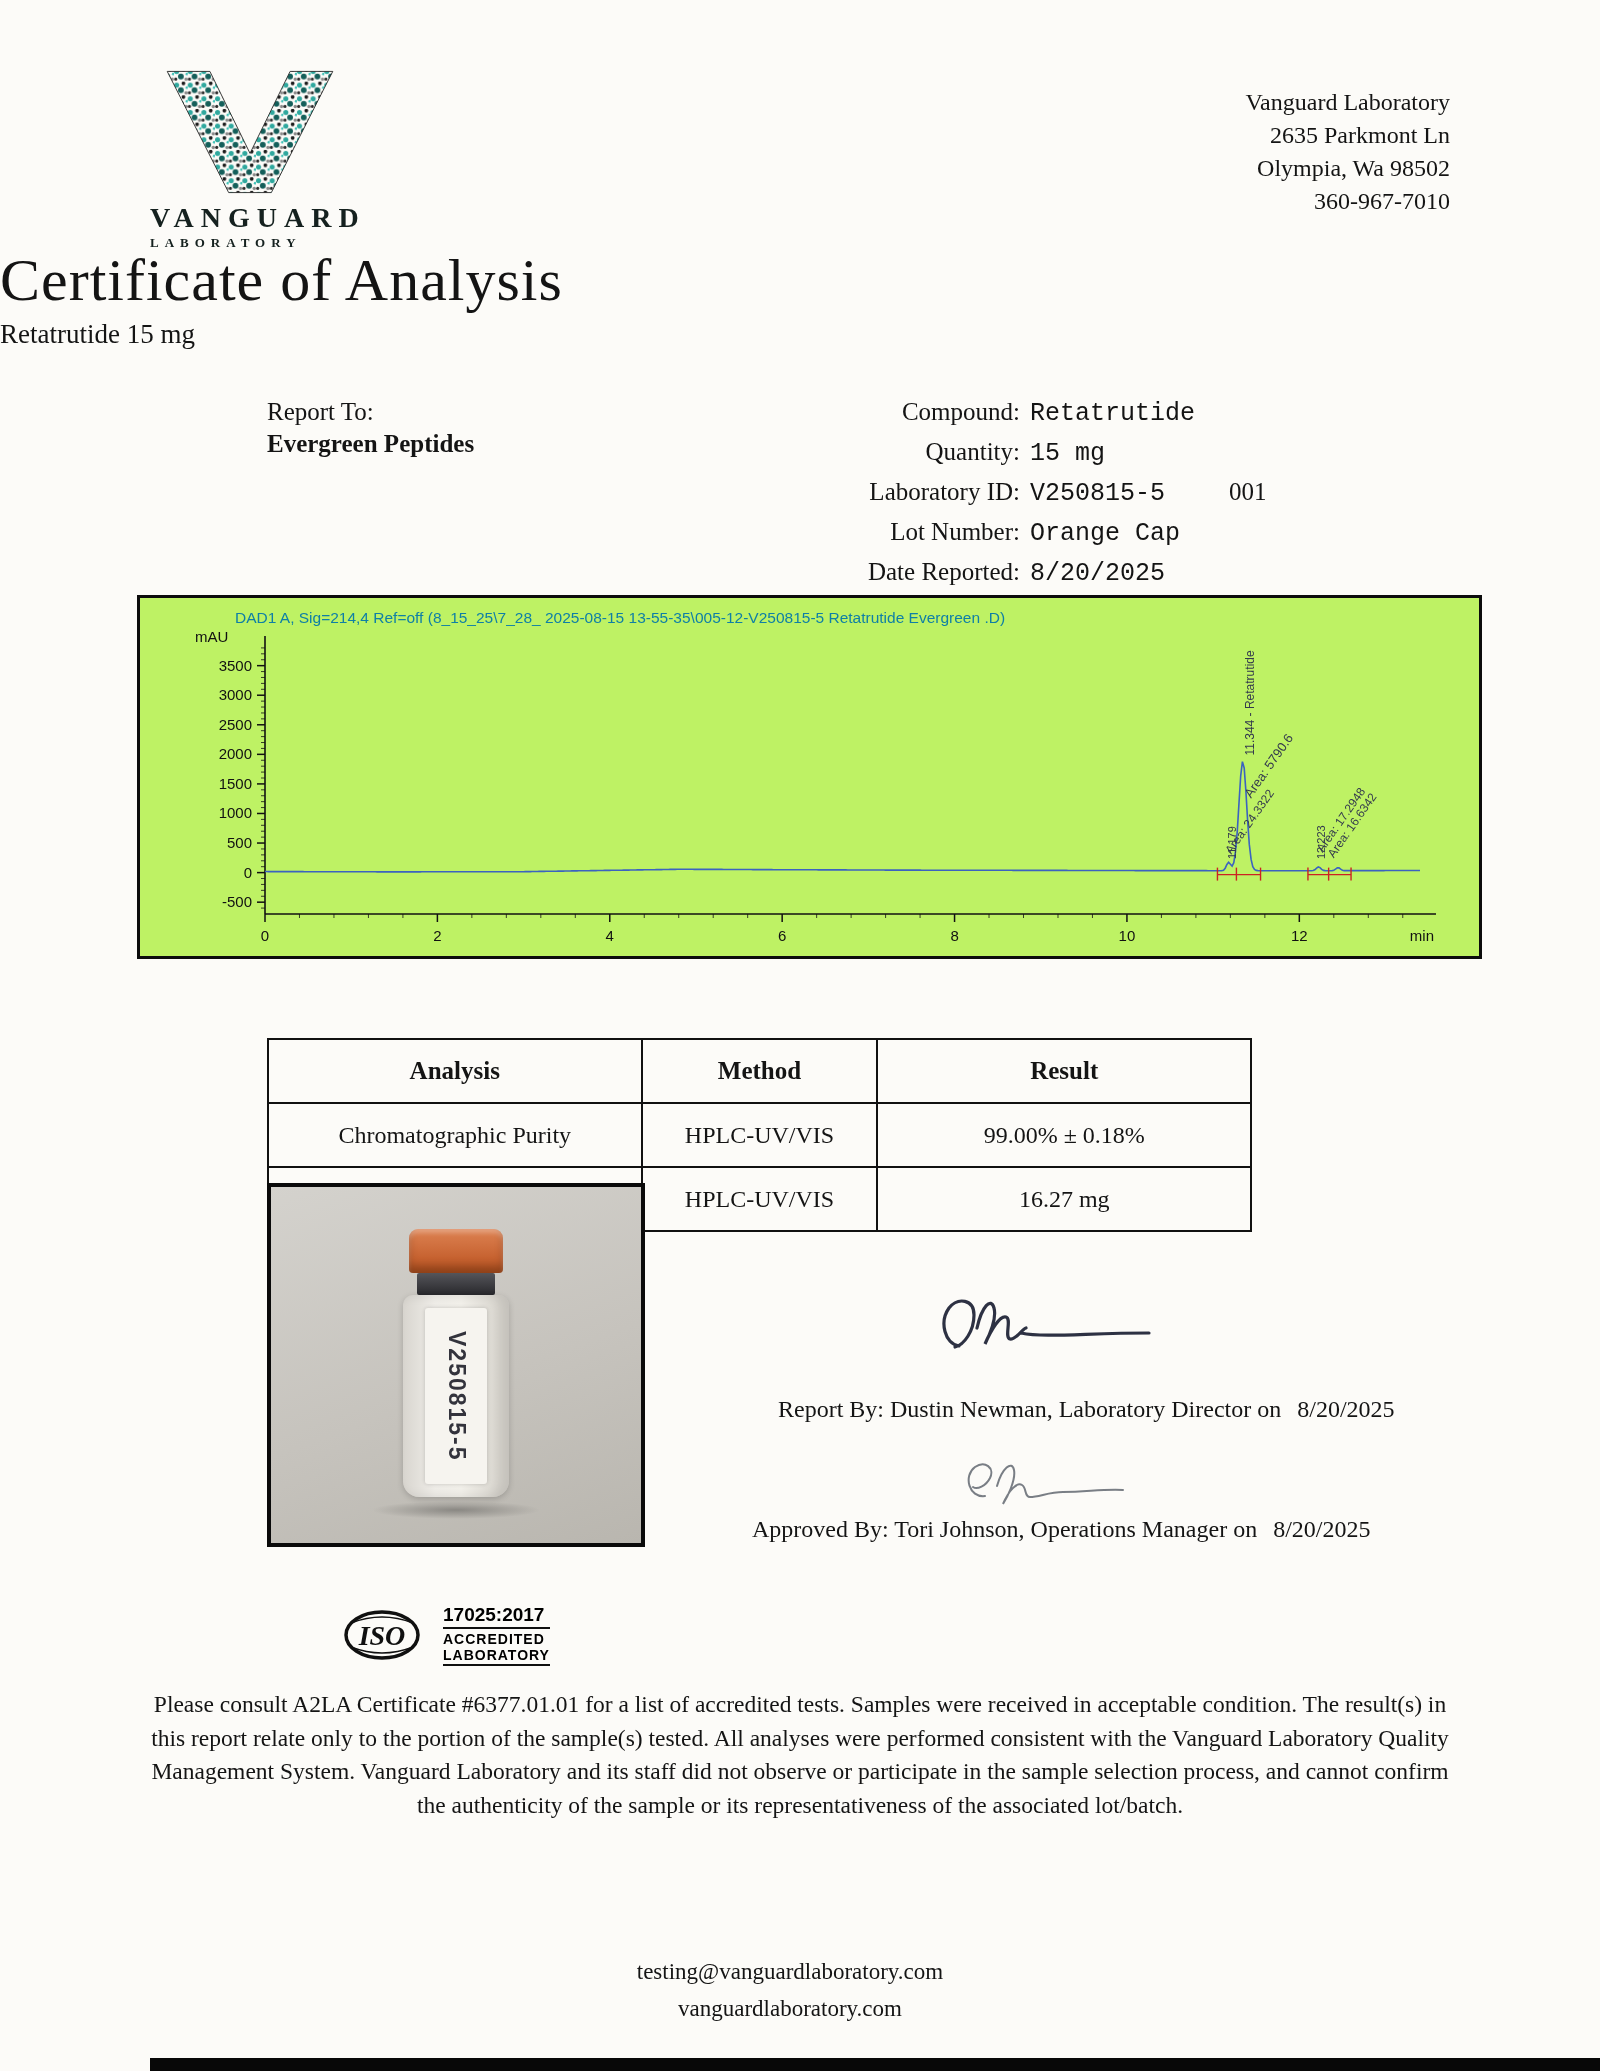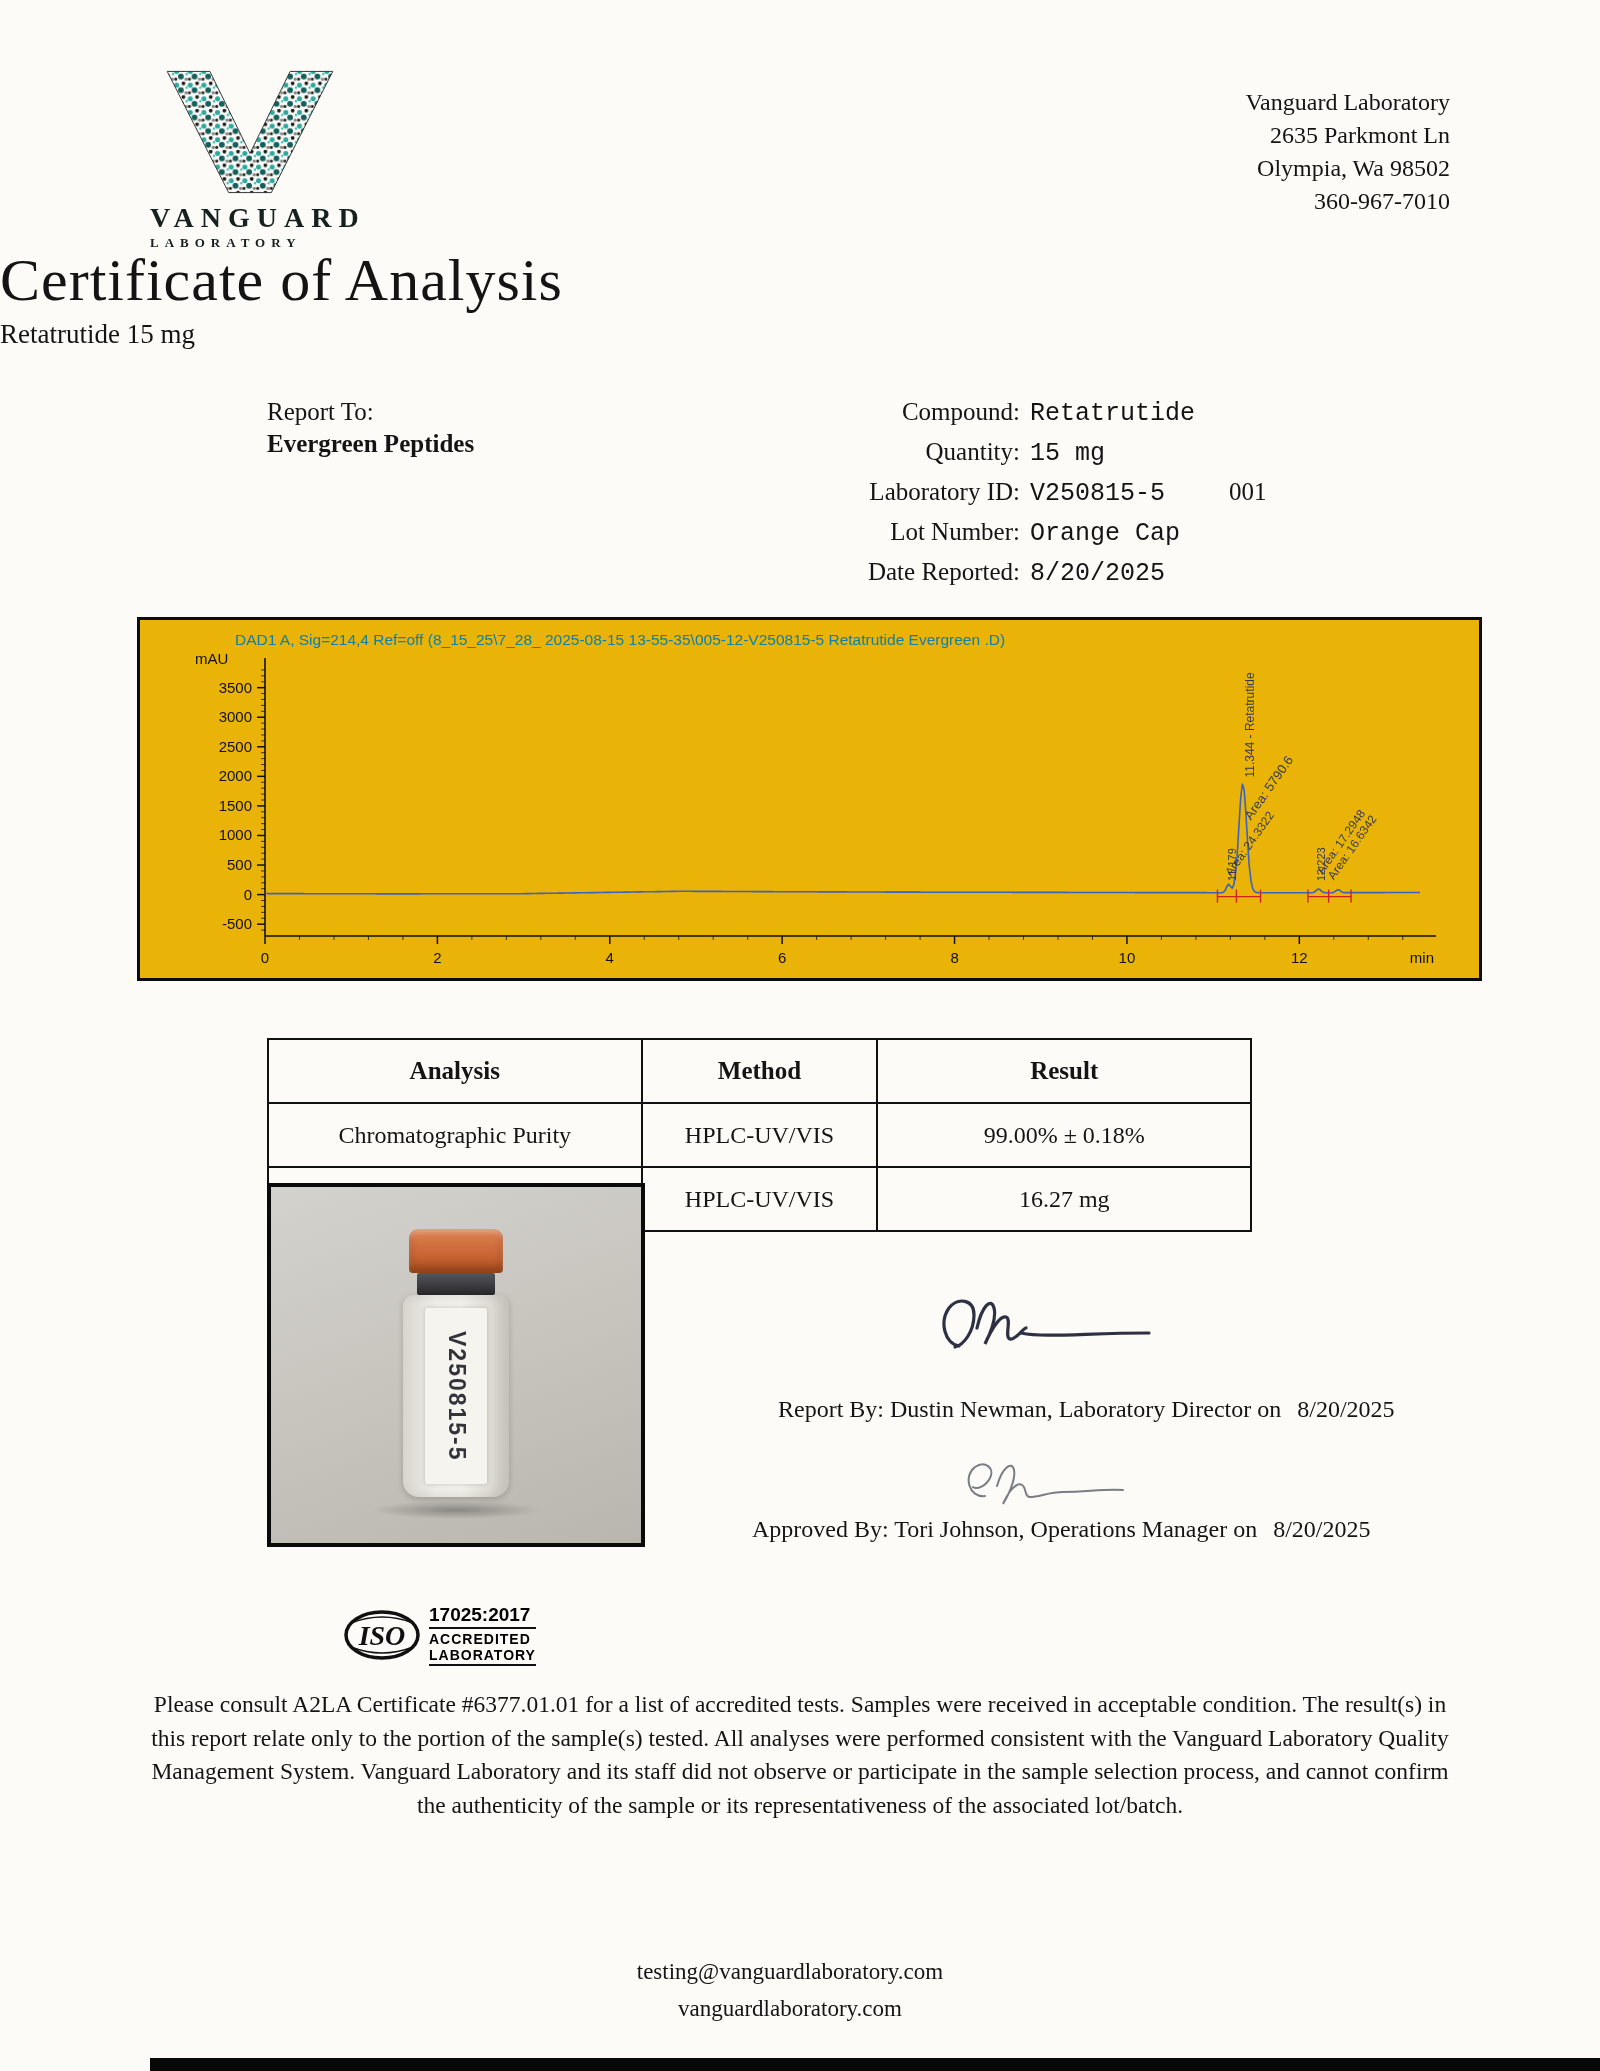--- a/index.html
+++ b/index.html
@@ -26,22 +26,22 @@
   .report-to .line2 { font-weight:bold; margin-top:4px; }
 
   .report-fields { position:absolute; left:690px; top:398px; font-size:25px; }
   .frow { display:flex; align-items:baseline; height:40px; }
   .flabel { width:330px; text-align:right; }
   .fvalue { margin-left:10px;font-family:Liberation Mono, monospace; }
   .fextra { margin-left:64px; }
 
   
   .chart-box {
-    position:absolute; left:137px; top:617px; width:1345px; height:364px;
-    border:3px solid #0c0c0c; background:#eab308;
+    position:absolute; left:137px; top:595px; width:1345px; height:364px;
+    border:3px solid #0c0c0c; background:#bef264;
   }
   .chart-box svg { display:block; width:100%; height:100%; }
 
   
   .results {
     position:absolute; left:267px; top:1038px; width:985px;
     border-collapse:collapse; font-size:24px; text-align:center;
   }
   .results th, .results td { border:2px solid #111; height:64px; padding:2px 8px; }
   .results th { font-size:25px; font-weight:bold; }
@@ -75,21 +75,21 @@
 
   
   .sig1 { position:absolute; left:925px; top:1288px; }
   .sig2 { position:absolute; left:955px; top:1452px; }
   .sig-line { position:absolute; font-size:24px; }
   .sig-line .sig-date { margin-left:16px; }
   .sig-line1 { left:778px; top:1396px; }
   .sig-line2 { left:752px; top:1516px; }
 
   
-  .iso-block { position:absolute; left:342px; top:1604px; display:flex; align-items:center; gap:7px; }
+  .iso-block { position:absolute; left:342px; top:1604px; display:flex; align-items:center; gap:21px; }
   .iso-text { font-family:"Liberation Sans", sans-serif; color:#000000; }
   .iso-l1 { font-size:19px; font-weight:bold; border-bottom:2px solid #101010; padding-bottom:1px; }
   .iso-l2 { font-size:14px; font-weight:bold; letter-spacing:1px; margin-top:2px; }
   .iso-l3 { font-size:14px; font-weight:bold; letter-spacing:1px; border-bottom:2px solid #101010; padding-bottom:1px; }
 
   
   .disclaimer { position:absolute; left:140px; top:1688px; width:1320px;
                 font-size:23.5px; line-height:1.43; text-align:center; }
   .footer { position:absolute; left:0; top:1954px; width:1580px; text-align:center;
             font-size:23px; line-height:1.6; }

